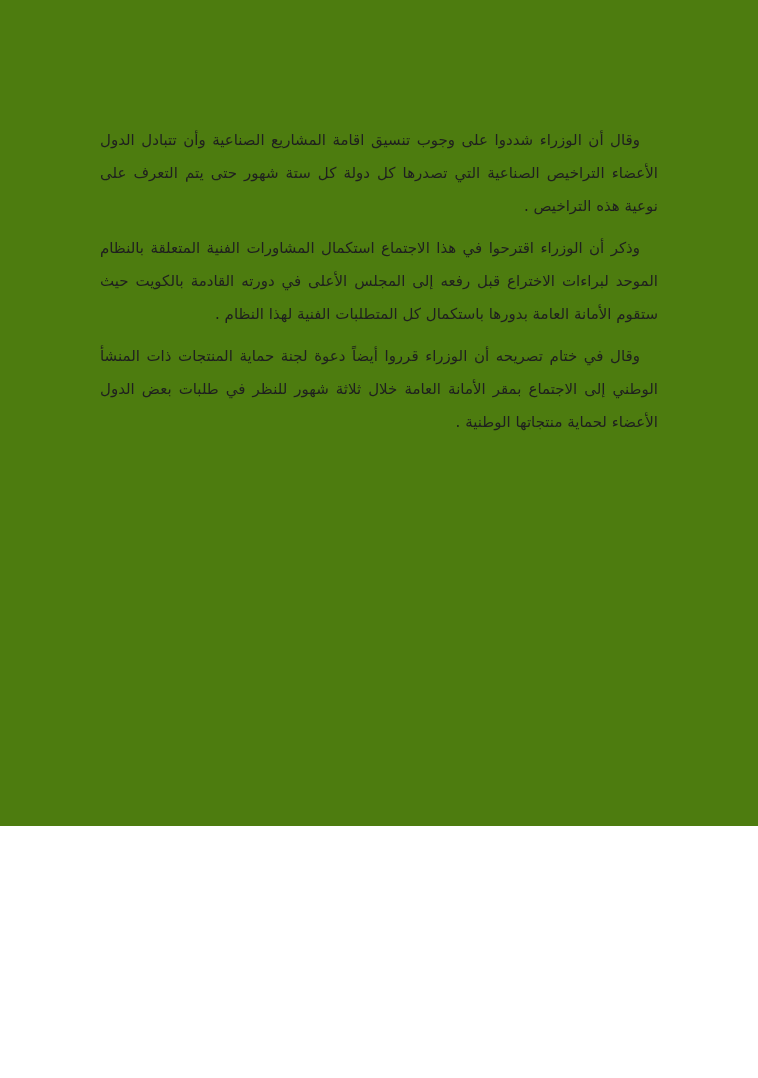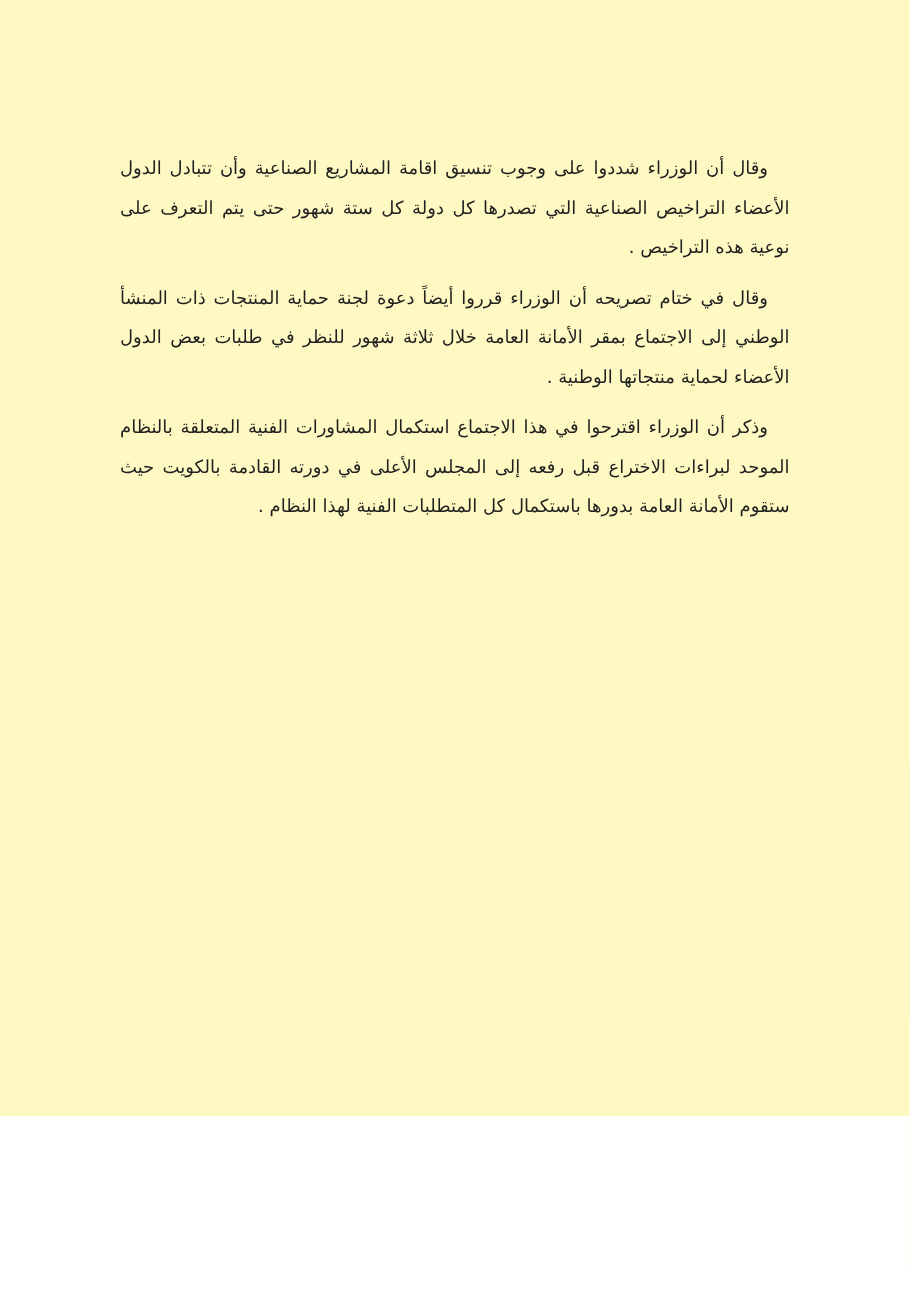--- a/index.html
+++ b/index.html
@@ -3,22 +3,22 @@
 <meta charset="utf-8">
 <style>
   html, body {
     margin: 0;
     padding: 0;
     background: #ffffff;
   }
   .page {
     position: relative;
     width: 758px;
-    height: 930px;
-    background: #fef9c3;
+    height: 826px;
+    background: #4d7c0f;
     overflow: hidden;
     font-family: "DejaVu Sans", sans-serif;
   }
   .text-block {
     position: absolute;
     top: 124px;
     right: 100px;
     width: 558px;
     direction: rtl;
     unicode-bidi: embed;
@@ -43,17 +43,17 @@
     font-size: 14px;
     line-height: 22px;
   }
 </style>
 </head>
 <body>
 
 <div class="page">
   <div class="text-block">
     <p class="para">وقال أن الوزراء شددوا على وجوب تنسيق اقامة المشاريع الصناعية وأن تتبادل الدول الأعضاء التراخيص الصناعية التي تصدرها كل دولة كل ستة شهور حتى يتم التعرف على نوعية هذه التراخيص .</p>
+    <p class="para">وذكر أن الوزراء اقترحوا في هذا الاجتماع استكمال المشاورات الفنية المتعلقة بالنظام الموحد لبراءات الاختراع قبل رفعه إلى المجلس الأعلى في دورته القادمة بالكويت حيث ستقوم الأمانة العامة بدورها باستكمال كل المتطلبات الفنية لهذا النظام .</p>
     <p class="para">وقال في ختام تصريحه أن الوزراء قرروا أيضاً دعوة لجنة حماية المنتجات ذات المنشأ الوطني إلى الاجتماع بمقر الأمانة العامة خلال ثلاثة شهور للنظر في طلبات بعض الدول الأعضاء لحماية منتجاتها الوطنية .</p>
-    <p class="para">وذكر أن الوزراء اقترحوا في هذا الاجتماع استكمال المشاورات الفنية المتعلقة بالنظام الموحد لبراءات الاختراع قبل رفعه إلى المجلس الأعلى في دورته القادمة بالكويت حيث ستقوم الأمانة العامة بدورها باستكمال كل المتطلبات الفنية لهذا النظام .</p>
   </div>
   <div class="page-number">٢</div>
 </div>
 
 </body></html>

